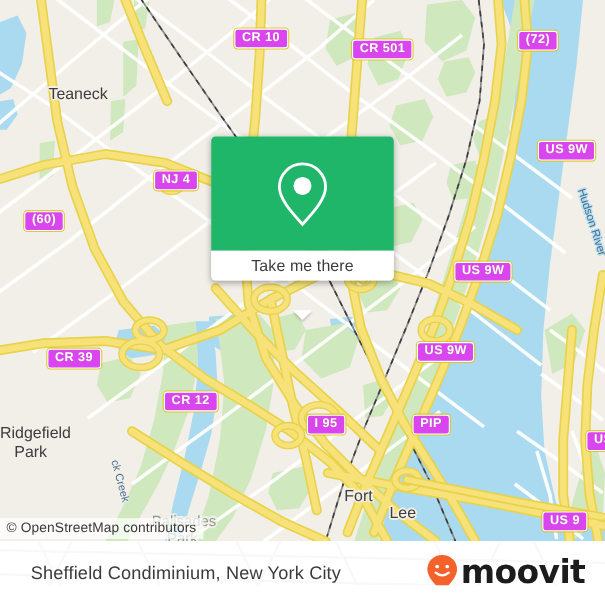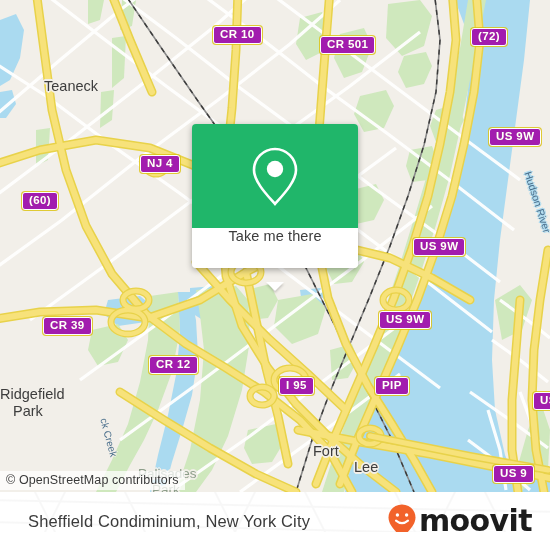--- a/index.html
+++ b/index.html
@@ -29,21 +29,21 @@
   .mlabel.city{font-size:14.5px;color:#3d3d3d;}
   .mlabel.park{color:#8d9e8a;font-size:13.5px;}
   .mlabel.water{color:#4b6f8c;font-size:10.5px;
     text-shadow:1.3px 0 0 #aadaf0,-1.3px 0 0 #aadaf0,0 1.3px 0 #aadaf0,0 -1.3px 0 #aadaf0;}
   .mlabel.creek{color:#4b6f8c;font-size:10px;
     text-shadow:1.3px 0 0 #f2efe9,-1.3px 0 0 #f2efe9,0 1.3px 0 #f2efe9,0 -1.3px 0 #f2efe9;}
 
   
   .shield{
     position:absolute;
-    background:#a21caf;
+    background:#d946ef;
     border:1.6px solid #ffffff;
     border-radius:3px;
     color:#ffffff;
     font-size:11.5px;
     font-weight:bold;
     letter-spacing:.4px;
     padding:1px 6px 2px 6px;
     line-height:13px;
     white-space:nowrap;
     box-shadow:0 0 0 1px rgba(220,195,20,.85);
@@ -66,22 +66,22 @@
     position:absolute;left:192px;top:124px;width:166px;
     border-radius:4px;
     box-shadow:0 2px 6px rgba(0,0,0,.32);
     overflow:visible;
   }
   .card-top{
     background:#20b66a;height:104px;border-radius:4px 4px 0 0;
     display:flex;align-items:center;justify-content:center;
   }
   .card-bottom{
-    background:#ffffff;height:40px;border-radius:0 0 4px 4px;
-    display:flex;justify-content:center;
+    background:#ffffff;height:27px;border-radius:0 0 4px 4px;
+    display:flex;align-items:center;justify-content:center;
   }
   .card-bottom span{
     font-size:14.5px;color:#3c3c3c;letter-spacing:.1px;
   }
   .card-tail{
     position:absolute;left:50%;top:158px;margin-left:-9px;
     width:0;height:0;
     border-left:9px solid transparent;border-right:9px solid transparent;
     border-top:9px solid #ffffff;
     filter:drop-shadow(0 2px 1px rgba(0,0,0,.18));

